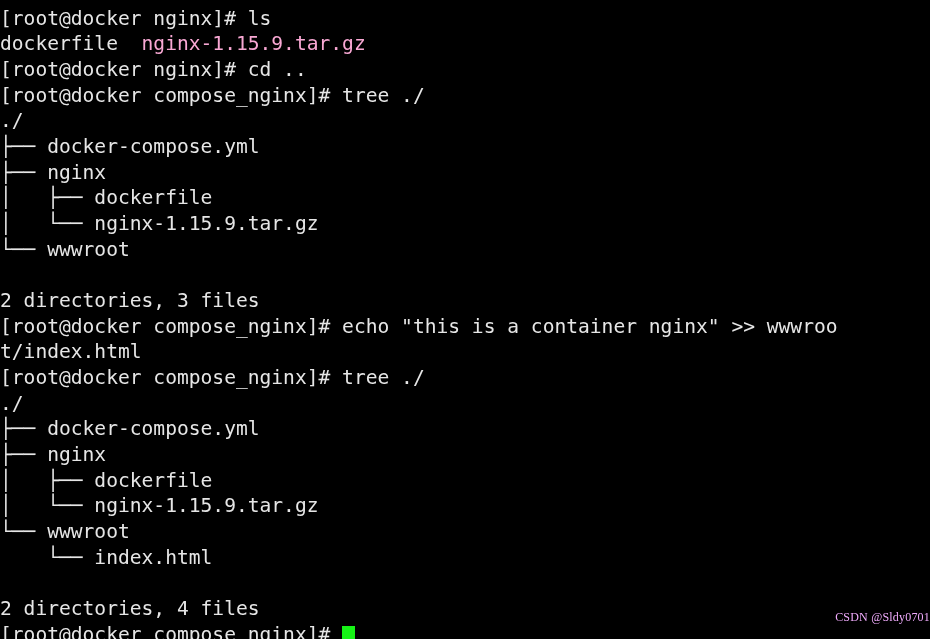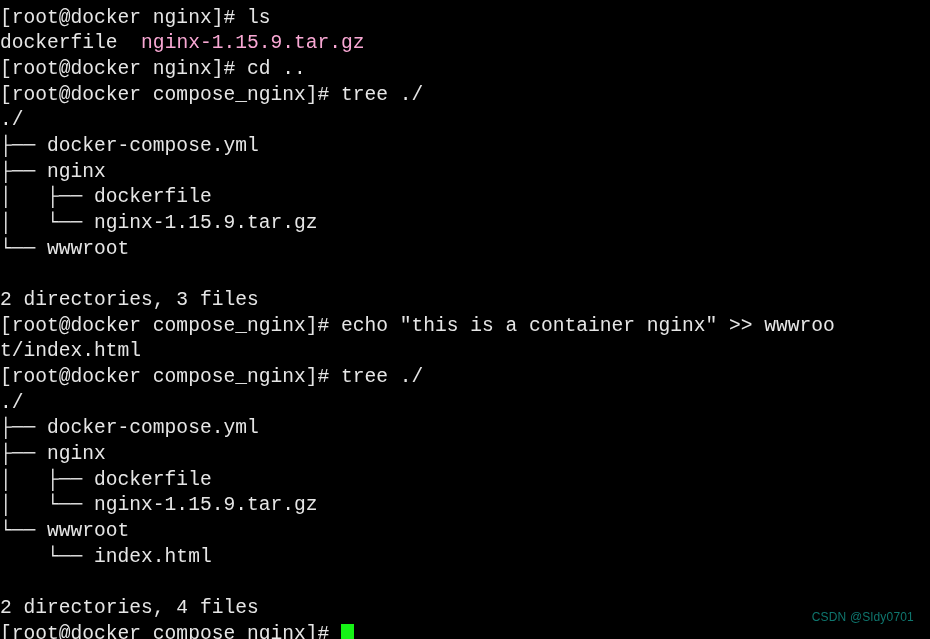--- a/index.html
+++ b/index.html
@@ -29,38 +29,37 @@
     line-height: 25.68px;
     letter-spacing: 0px;
     white-space: pre;
     color: #e6e6e6;
     -webkit-font-smoothing: none;
   }
   .line {
     height: 25.68px;
     white-space: pre;
     font-variant-ligatures: none;
-    font-family: Liberation Mono, monospace;
   }
   .c-white   { color: #e6e6e6; }
   .c-red     { color: #f9a8d4; }
   .cursor {
     display: inline-block;
     width: 13.07px;
     height: 18px;
     background: #16f316;
     vertical-align: -3px;
   }
   .watermark {
     position: absolute;
-    right: 16px;
+    right: 0;
     top: 610px;
-    font-family: Liberation Sans, sans-serif;
+    font-family: Liberation Serif, serif;
     font-size: 12px;
-    color: #0f766e;
+    color: #f0abfc;
     letter-spacing: 0.2px;
     white-space: pre;
   }
 </style>
 </head>
 <body>
 
 <div id="terminal">
 
   <div class="screen" id="screen"><div class="line"><span class="c-white"></span></div><div class="line"><span class="c-white">[root@docker nginx]# ls</span></div><div class="line"><span class="c-white">dockerfile  </span><span class="c-red">nginx-1.15.9.tar.gz</span></div><div class="line"><span class="c-white">[root@docker nginx]# cd ..</span></div><div class="line"><span class="c-white">[root@docker compose_nginx]# tree ./</span></div><div class="line"><span class="c-white">./</span></div><div class="line"><span class="c-white">├── docker-compose.yml</span></div><div class="line"><span class="c-white">├── nginx</span></div><div class="line"><span class="c-white">│   ├── dockerfile</span></div><div class="line"><span class="c-white">│   └── nginx-1.15.9.tar.gz</span></div><div class="line"><span class="c-white">└── wwwroot</span></div><div class="line"><span class="c-white"></span></div><div class="line"><span class="c-white">2 directories, 3 files</span></div><div class="line"><span class="c-white">[root@docker compose_nginx]# echo "this is a container nginx" &gt;&gt; wwwroo</span></div><div class="line"><span class="c-white">t/index.html</span></div><div class="line"><span class="c-white">[root@docker compose_nginx]# tree ./</span></div><div class="line"><span class="c-white">./</span></div><div class="line"><span class="c-white">├── docker-compose.yml</span></div><div class="line"><span class="c-white">├── nginx</span></div><div class="line"><span class="c-white">│   ├── dockerfile</span></div><div class="line"><span class="c-white">│   └── nginx-1.15.9.tar.gz</span></div><div class="line"><span class="c-white">└── wwwroot</span></div><div class="line"><span class="c-white">    └── index.html</span></div><div class="line"><span class="c-white"></span></div><div class="line"><span class="c-white">2 directories, 4 files</span></div><div class="line"><span class="c-white">[root@docker compose_nginx]# </span><span class="cursor"></span></div></div>

